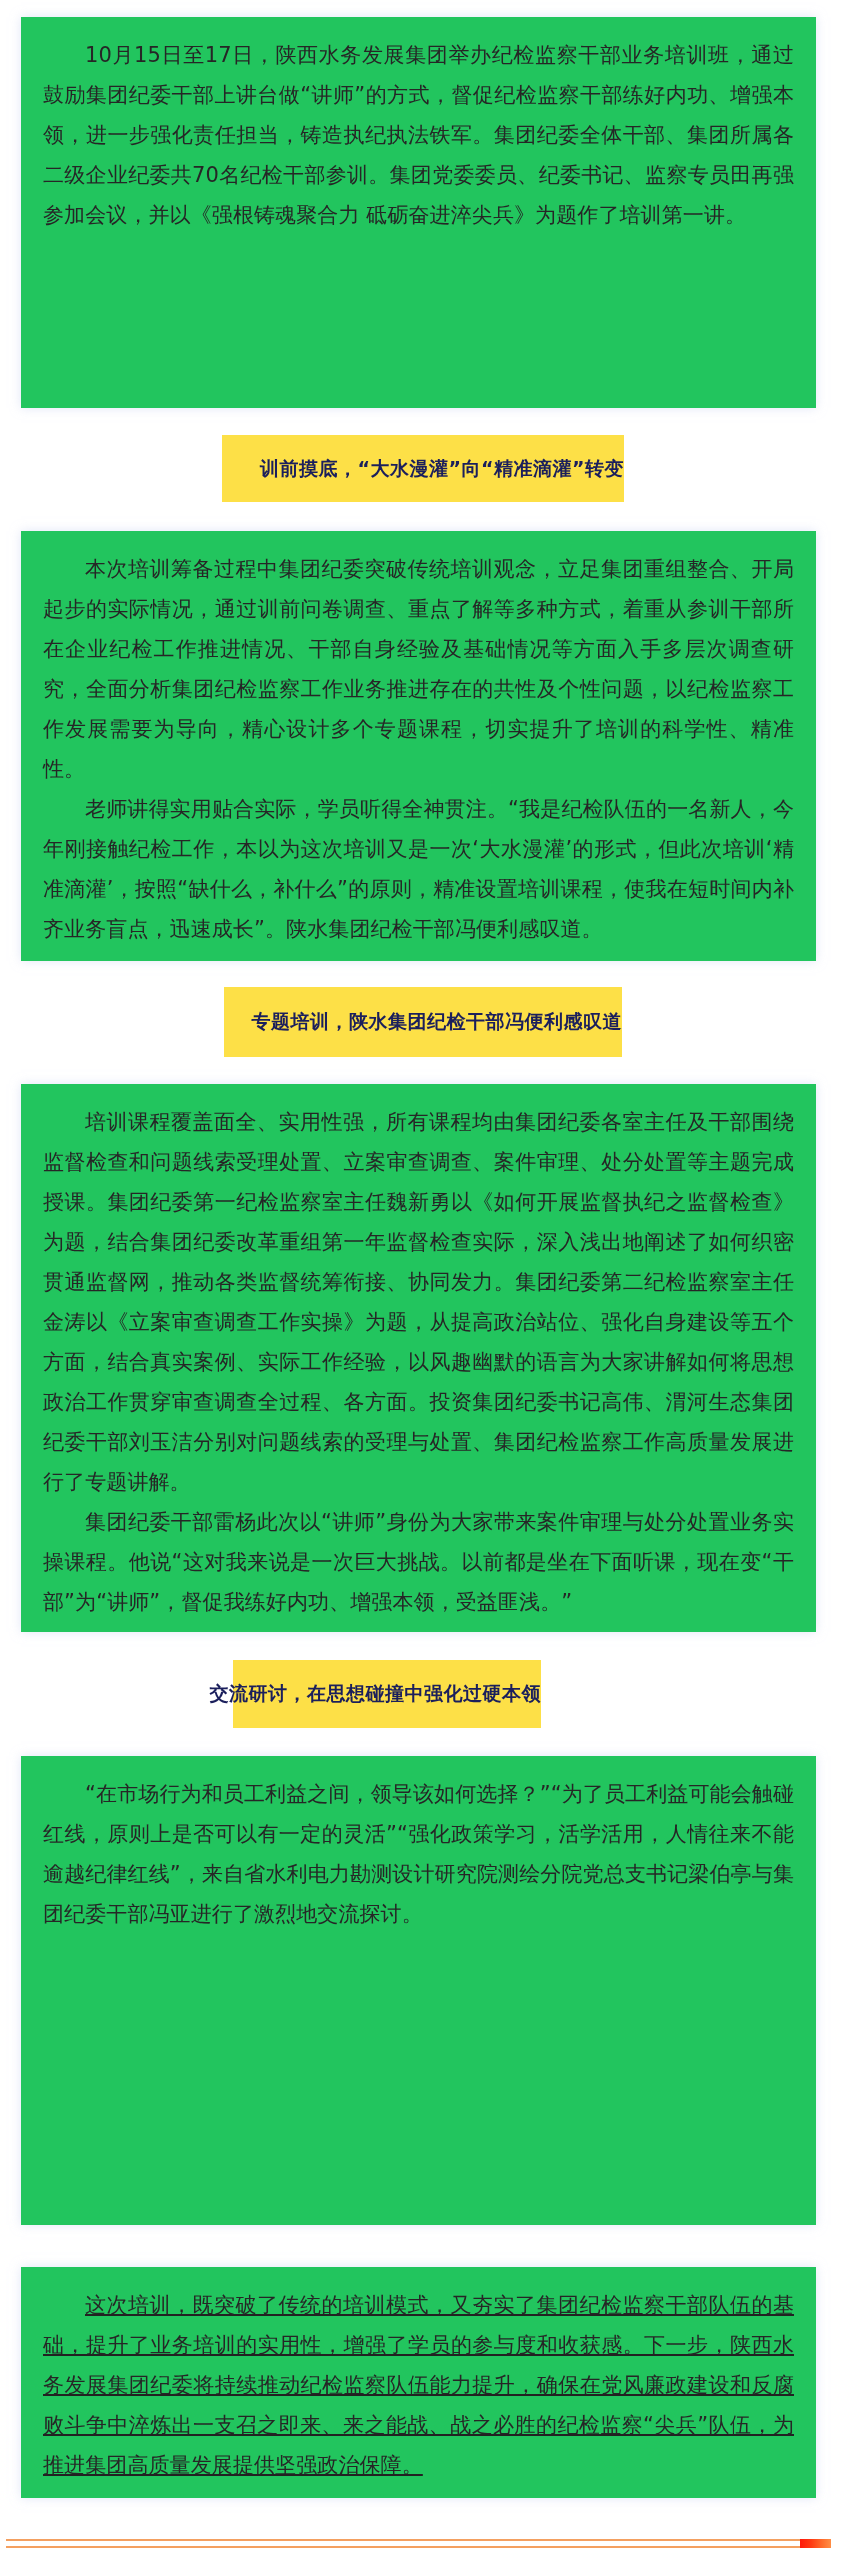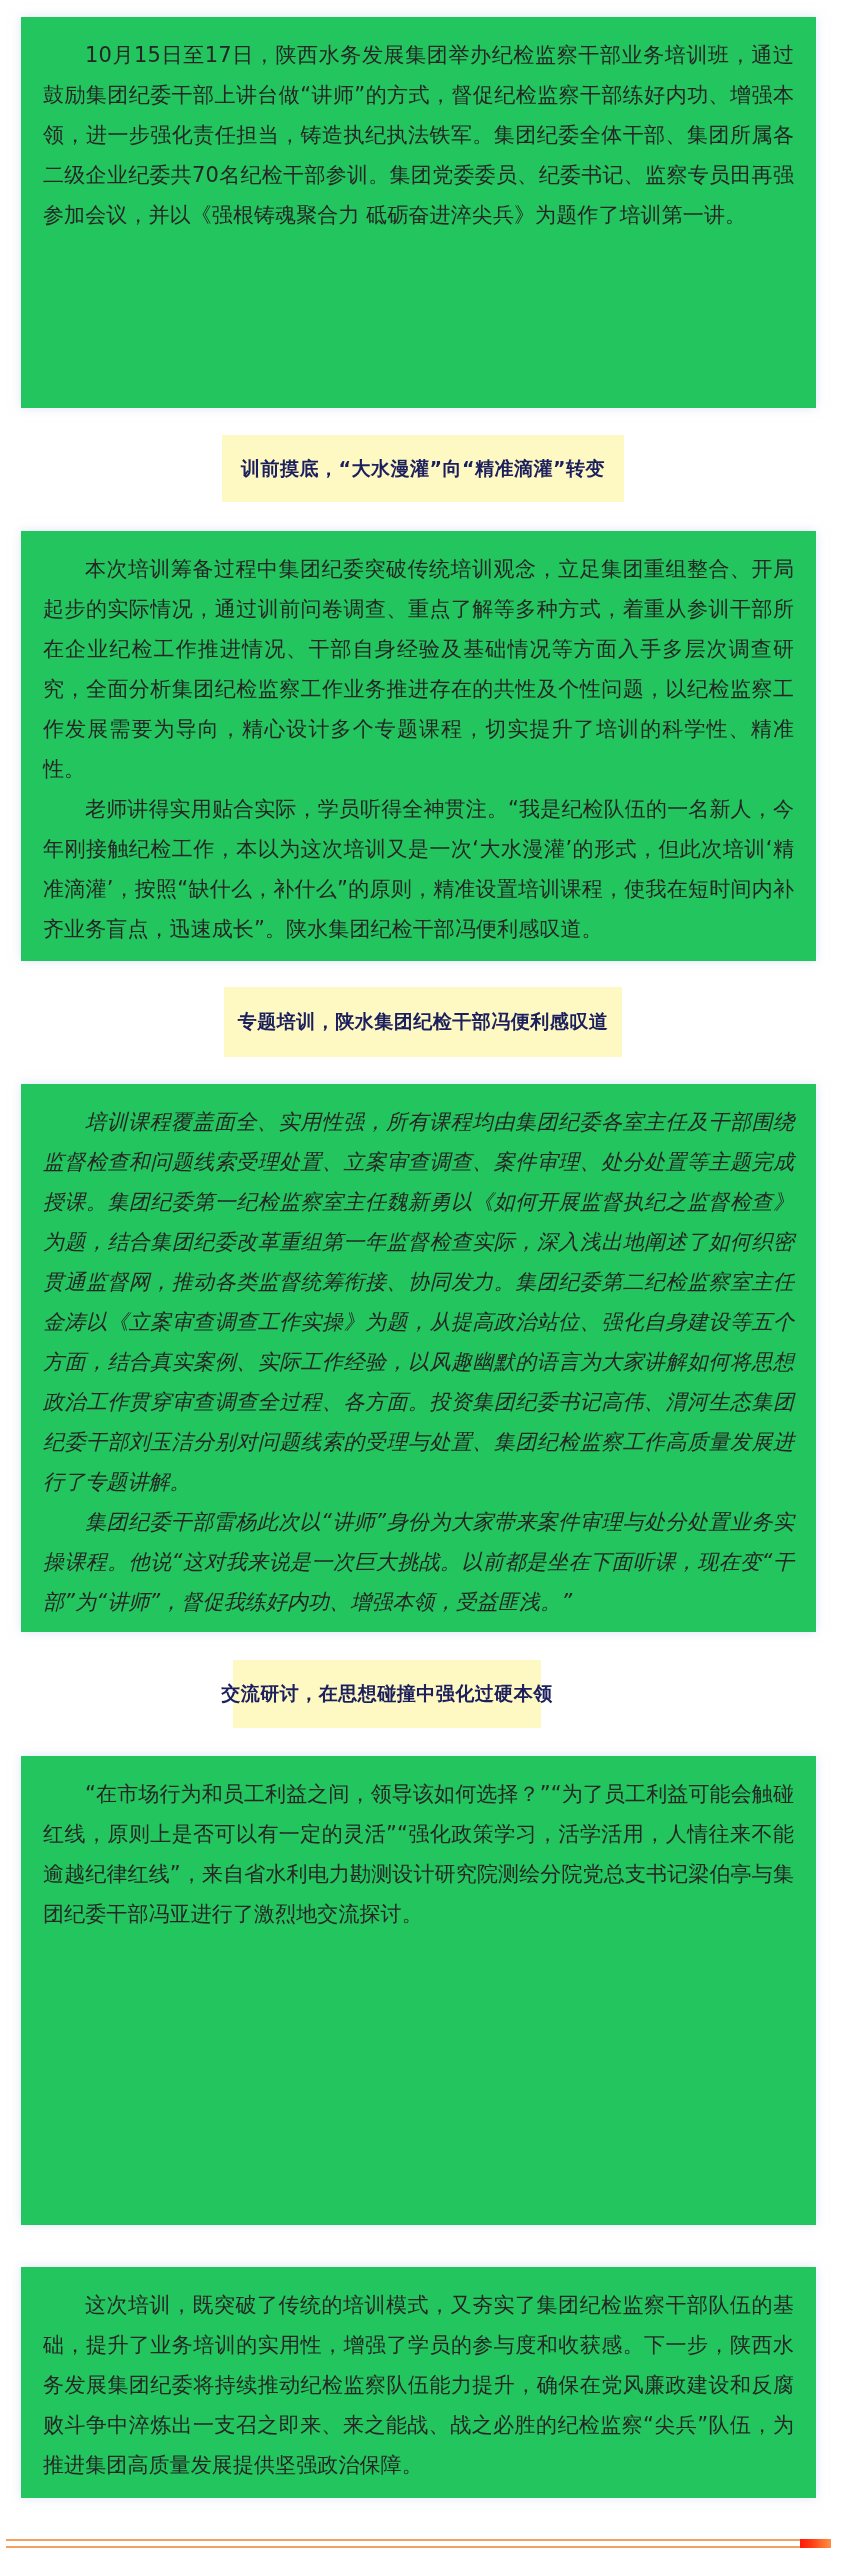--- a/index.html
+++ b/index.html
@@ -14,22 +14,22 @@
     box-shadow: 0 0 10px rgba(200, 210, 240, 0.55);
     padding: 18px 22px 0 22px;
   }
   .card p {
     margin: 0; font-size: 21px; line-height: 40px;
     text-indent: 2em; text-align: justify; letter-spacing: 0.1px;
     color: #262626;
   }
   .section-title {
     position: absolute; box-sizing: border-box;
-    background: #fef9c3;
-    display: flex; align-items: center; justify-content: center;
+    background: #fde047;
+    display: flex; align-items: center; justify-content: flex-end;
     font-weight: bold; font-size: 19px; color: #1b1f5c;
     letter-spacing: 0.5px; white-space: nowrap;
   }
   .footer-line {
     position: absolute; left: 6px; width: 794px; height: 2px; background: #f4a060;
   }
   .footer-block {
     position: absolute; left: 800px; top: 2539px; width: 31px; height: 9px;
     background: linear-gradient(to right, #ff1a0a 0%, #ff3a12 35%, #ff6a2a 70%, #ff8e45 100%);
   }
@@ -45,32 +45,32 @@
   <span>训前摸底，“大水漫灌”向“精准滴灌”转变</span>
 </div>
 <div class="card" style="top:531px; height:430px;">
   <p>本次培训筹备过程中集团纪委突破传统培训观念，立足集团重组整合、开局起步的实际情况，通过训前问卷调查、重点了解等多种方式，着重从参训干部所在企业纪检工作推进情况、干部自身经验及基础情况等方面入手多层次调查研究，全面分析集团纪检监察工作业务推进存在的共性及个性问题，以纪检监察工作发展需要为导向，精心设计多个专题课程，切实提升了培训的科学性、精准性。</p>
   <p>老师讲得实用贴合实际，学员听得全神贯注。“我是纪检队伍的一名新人，今年刚接触纪检工作，本以为这次培训又是一次‘大水漫灌’的形式，但此次培训‘精准滴灌’，按照“缺什么，补什么”的原则，精准设置培训课程，使我在短时间内补齐业务盲点，迅速成长”。陕水集团纪检干部冯便利感叹道。</p>
 </div>
 
 <div class="section-title" style="top:987px; left:224px; width:398px; height:70px;">
   <span>专题培训，陕水集团纪检干部冯便利感叹道</span>
 </div>
-<div class="card" style="top:1084px; height:548px;font-style:italic;">
+<div class="card" style="top:1084px; height:548px;">
   <p>培训课程覆盖面全、实用性强，所有课程均由集团纪委各室主任及干部围绕监督检查和问题线索受理处置、立案审查调查、案件审理、处分处置等主题完成授课。集团纪委第一纪检监察室主任魏新勇以《如何开展监督执纪之监督检查》为题，结合集团纪委改革重组第一年监督检查实际，深入浅出地阐述了如何织密贯通监督网，推动各类监督统筹衔接、协同发力。集团纪委第二纪检监察室主任金涛以《立案审查调查工作实操》为题，从提高政治站位、强化自身建设等五个方面，结合真实案例、实际工作经验，以风趣幽默的语言为大家讲解如何将思想政治工作贯穿审查调查全过程、各方面。投资集团纪委书记高伟、渭河生态集团纪委干部刘玉洁分别对问题线索的受理与处置、集团纪检监察工作高质量发展进行了专题讲解。</p>
   <p>集团纪委干部雷杨此次以“讲师”身份为大家带来案件审理与处分处置业务实操课程。他说“这对我来说是一次巨大挑战。以前都是坐在下面听课，现在变“干部”为“讲师”，督促我练好内功、增强本领，受益匪浅。”</p>
 </div>
 
 <div class="section-title" style="top:1660px; left:233px; width:308px; height:68px;">
   <span>交流研讨，在思想碰撞中强化过硬本领</span>
 </div>
 <div class="card" style="top:1756px; height:469px;">
   <p>“在市场行为和员工利益之间，领导该如何选择？”“为了员工利益可能会触碰红线，原则上是否可以有一定的灵活”“强化政策学习，活学活用，人情往来不能逾越纪律红线”，来自省水利电力勘测设计研究院测绘分院党总支书记梁伯亭与集团纪委干部冯亚进行了激烈地交流探讨。</p>
 </div>
 
-<div class="card" style="top:2267px; height:231px;">
+<div class="card" style="top:2267px; height:231px;text-decoration:underline;">
   <p>这次培训，既突破了传统的培训模式，又夯实了集团纪检监察干部队伍的基础，提升了业务培训的实用性，增强了学员的参与度和收获感。下一步，陕西水务发展集团纪委将持续推动纪检监察队伍能力提升，确保在党风廉政建设和反腐败斗争中淬炼出一支召之即来、来之能战、战之必胜的纪检监察“尖兵”队伍，为推进集团高质量发展提供坚强政治保障。</p>
 </div>
 
 <div class="footer-line" style="top:2539px;"></div>
 <div class="footer-line" style="top:2546px;"></div>
 <div class="footer-block"></div>
 
 
 </body></html>

